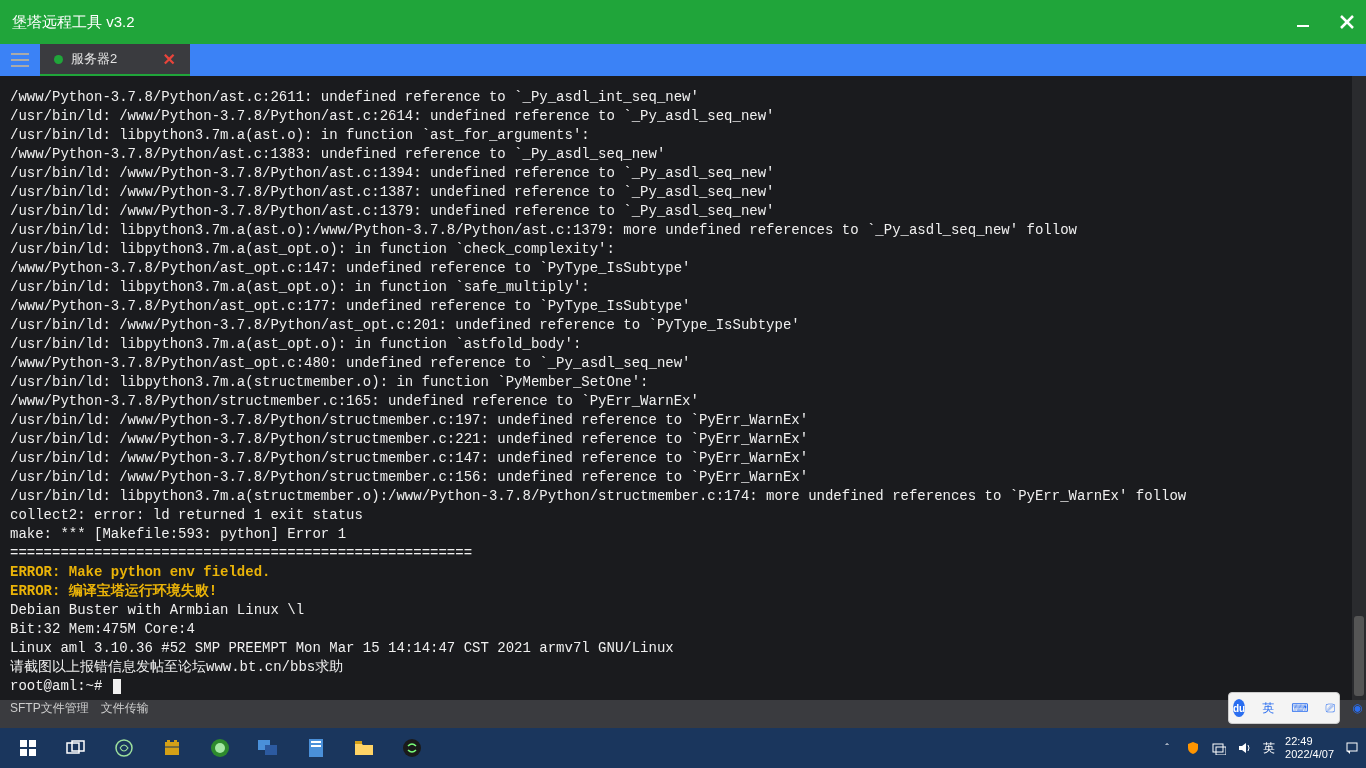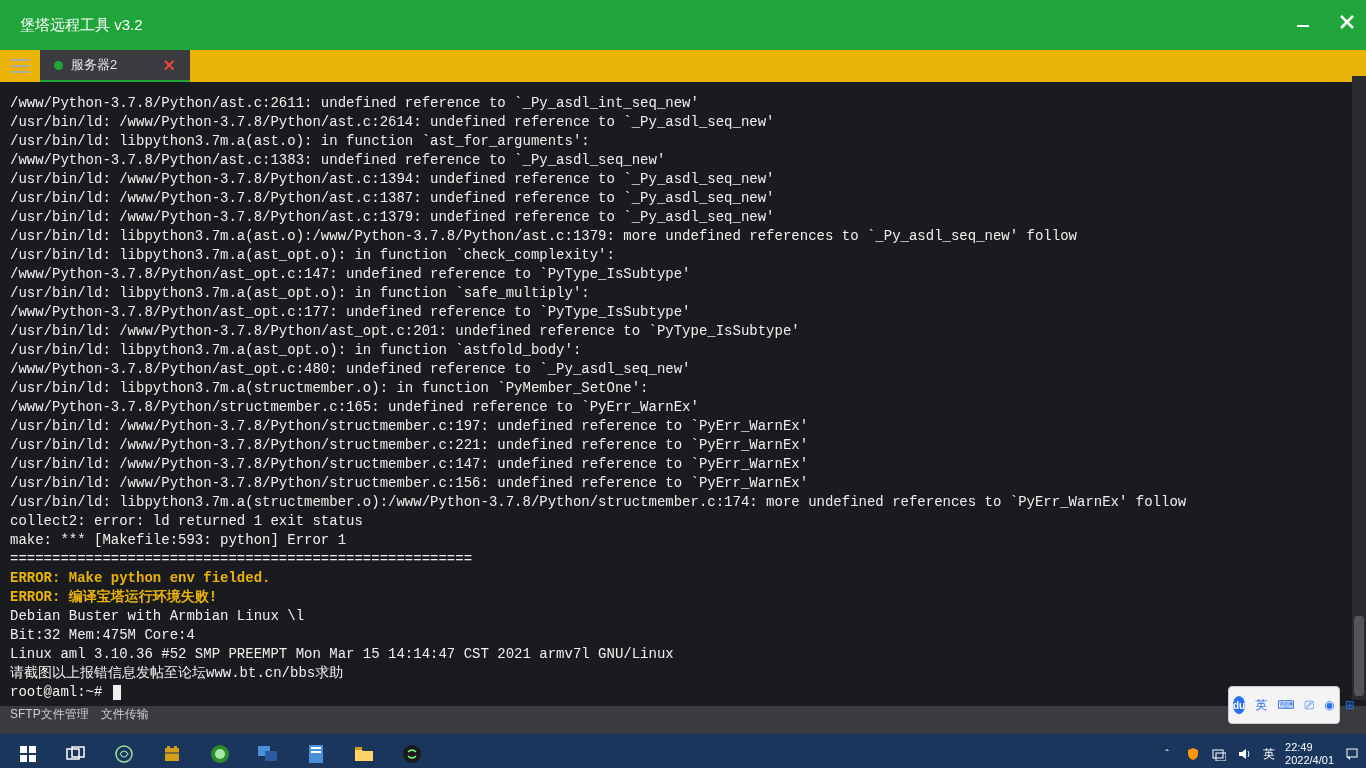--- a/index.html
+++ b/index.html
@@ -1,40 +1,40 @@
 <!DOCTYPE html>
 <html><head>
 <meta charset="utf-8">
 <style>
 *{box-sizing:border-box;margin:0;padding:0}
 html,body{width:1366px;height:768px;overflow:hidden;font-family:"Segoe UI","Microsoft YaHei",sans-serif;background:#000}
-.titlebar{height:50px;background:#20a53a;display:flex;align-items:center;padding:0 20px;color:#fff;position:relative}
+.titlebar{height:44px;background:#20a53a;display:flex;align-items:center;padding:0 12px;color:#fff;position:relative}
 .titlebar .title{font-size:15px;font-weight:500}
 .titlebar .ctrls{position:absolute;right:10px;top:0;height:44px;display:flex;align-items:center;gap:26px}
 .titlebar .ctrl{width:18px;height:18px;display:flex;align-items:center;justify-content:center;cursor:pointer}
-.tabbar{height:32px;background:#eab308;display:flex;align-items:stretch}
+.tabbar{height:32px;background:#3b82f6;display:flex;align-items:stretch}
 .menu-btn{width:40px;display:flex;align-items:center;justify-content:center;cursor:pointer}
 .menu-btn svg{stroke:#aaa}
 .tab{display:flex;align-items:center;gap:8px;background:#3a3b3f;border-bottom:2px solid #20a53a;padding:0 14px;min-width:150px;position:relative}
 .tab .dot{width:9px;height:9px;border-radius:50%;background:#20a53a}
 .tab .label{color:#e5e5e5;font-size:13px;flex:1}
 .tab .close{color:#e8443b;font-size:16px;font-weight:bold;cursor:pointer}
 .terminal{background:#1a1b1e;color:#f0f0f0;font-family:"Consolas","Courier New",monospace;font-size:14px;line-height:19px;padding:12px 0 12px 10px;height:624px;overflow:hidden;white-space:pre}
 .terminal .err{color:#eab308;font-weight:bold}
 .terminal .cursor{display:inline-block;width:8px;height:15px;background:#f0f0f0;vertical-align:text-bottom;margin-left:2px}
 .terminal-scrollbar{position:absolute;right:0;top:76px;width:14px;height:624px;background:#2a2b2e}
 .terminal-scrollbar .thumb{position:absolute;left:2px;width:10px;height:80px;bottom:4px;background:#555;border-radius:3px}
 .bottombar{height:28px;background:#3a3b3f;display:flex;align-items:flex-start;padding:0 10px;gap:12px}
 .bottombar .item{color:#ccc;font-size:12px;cursor:pointer}
 .taskbar{height:40px;background:#1a365d;display:flex;align-items:center;padding:0 4px;position:relative}
 .taskbar .tb-btn{width:48px;height:40px;display:flex;align-items:center;justify-content:center;cursor:pointer}
 .taskbar .tray{position:absolute;right:6px;top:0;height:40px;display:flex;align-items:center;gap:10px;color:#fff;font-size:11px}
 .taskbar .tray .clock{text-align:left;line-height:13px}
 .taskbar .tray .ic{width:16px;height:16px;display:flex;align-items:center;justify-content:center}
-.du-float{position:absolute;right:26px;bottom:44px;width:112px;height:38px;background:#f4f4f4;border:1px solid #ccc;border-radius:4px;display:flex;align-items:center;gap:10px;padding:0 4px}
+.du-float{position:absolute;right:26px;bottom:44px;width:112px;height:32px;background:#f4f4f4;border:1px solid #ccc;border-radius:4px;display:flex;align-items:center;gap:17px;padding:0 4px}
 .du-float .logo{width:18px;height:18px;border-radius:50%;background:#2a6ef0;color:#fff;display:flex;align-items:center;justify-content:center;font-size:10px;font-weight:bold}
 .du-float .ic{color:#2a6ef0;font-size:12px}
 </style>
 </head>
 <body>
 
 <div class="titlebar">
   <span class="title">堡塔远程工具 v3.2</span>
   <div class="ctrls">
     <div class="ctrl">
@@ -152,21 +152,21 @@
     </span>
     <span class="ic">
       <svg width="14" height="14" viewBox="0 0 14 14">
           <path d="M1 5 L4 5 L8 2 L8 12 L4 9 L1 9 Z" fill="#fff"></path>
           <path d="M10 4 Q12 7 10 10" fill="none" stroke="#fff"></path>
         </svg>
     </span>
     <span style="font-size:12px">英</span>
     <div class="clock">
       <div>22:49</div>
-      <div>2022/4/01</div>
+      <div>2022/4/07</div>
     </div>
     <span class="ic">
       <svg width="14" height="14" viewBox="0 0 14 14">
           <rect x="2" y="2" width="10" height="8" fill="none" stroke="#fff"></rect>
           <path d="M2 10 L5 13 L5 10" fill="#fff"></path>
         </svg>
     </span>
   </div>
 </div>
 

